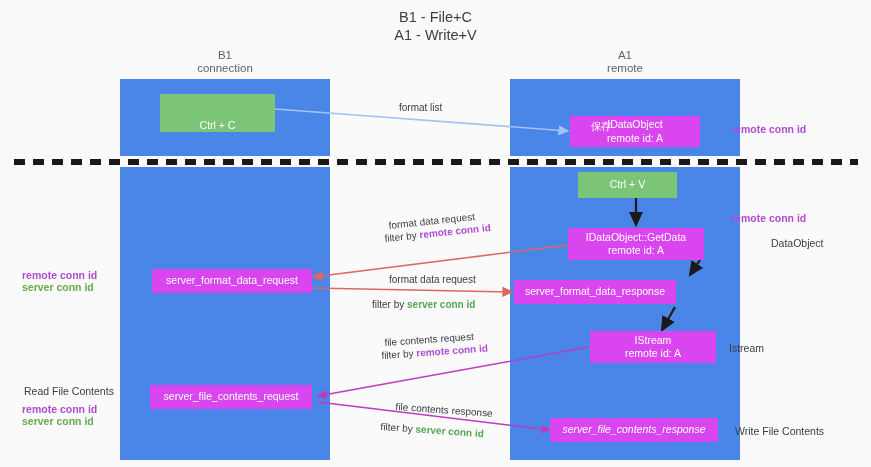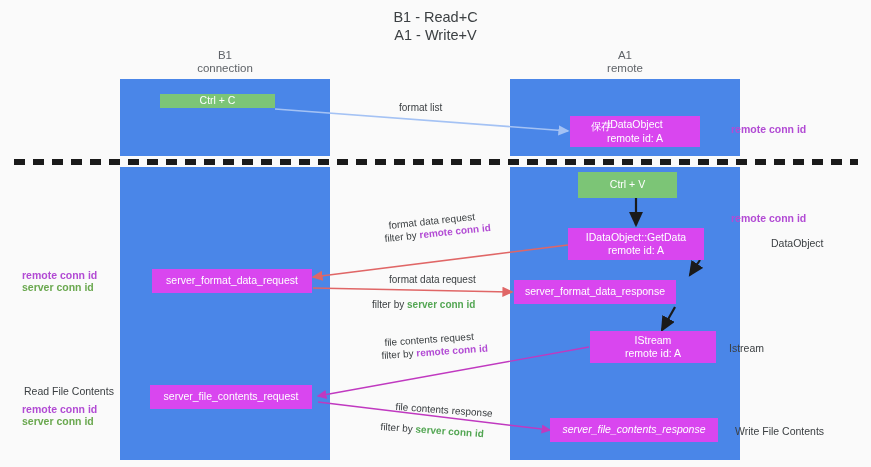--- a/index.html
+++ b/index.html
@@ -57,21 +57,21 @@
     font-family:"DejaVu Sans", sans-serif;
     letter-spacing:-0.5px;
     text-align:right;
   }
 </style>
 </head>
 <body>
 
 <div id="stage">
 
-  <div class="t title" style="top:8px;">B1 - Read+C</div>
+  <div class="t title" style="top:8px;">B1 - File+C</div>
   <div class="t title" style="top:26px;">A1 - Write+V</div>
 
   <div class="t colhead" style="left:120px;width:210px;top:48px;">B1</div>
   <div class="t colhead" style="left:120px;width:210px;top:61px;">connection</div>
   <div class="t colhead" style="left:510px;width:230px;top:48px;">A1</div>
   <div class="t colhead" style="left:510px;width:230px;top:61px;">remote</div>
 
   <div class="lane" style="left:120px;top:79px;width:210px;height:77px;"></div>
   <div class="lane" style="left:510px;top:79px;width:230px;height:77px;"></div>
   <div class="lane" style="left:120px;top:167px;width:210px;height:293px;"></div>
@@ -105,21 +105,21 @@
 
     <path d="M675,307 L662,330" stroke="#1a1a1a" stroke-width="2.2" fill="none" marker-end="url(#ar-black)"></path>
 
     <path d="M700,260 L690,275" stroke="#1a1a1a" stroke-width="2.2" fill="none" marker-end="url(#ar-black)"></path>
 
     <path d="M589,347 L318,396" stroke="#c039c0" stroke-width="1.4" fill="none" marker-end="url(#ar-mag)"></path>
 
     <path d="M318,402 L550,430" stroke="#c039c0" stroke-width="1.4" fill="none" marker-end="url(#ar-mag)"></path>
   </svg>
 
-  <div class="box green" style="left:160px;top:94px;width:115px;height:14px;">
+  <div class="box green" style="left:160px;top:94px;width:115px;height:38px;justify-content:flex-end;">
     <span>Ctrl + C</span>
   </div>
 
   <div class="box orange" style="left:570px;top:116px;width:130px;height:31px;">
     <span>IDataObject</span>
     <span class="l2">remote id: A</span>
   </div>
   <div class="ime" style="left:591px;top:120px;">保存</div>
 
   <div class="box green" style="left:578px;top:172px;width:99px;height:26px;">

